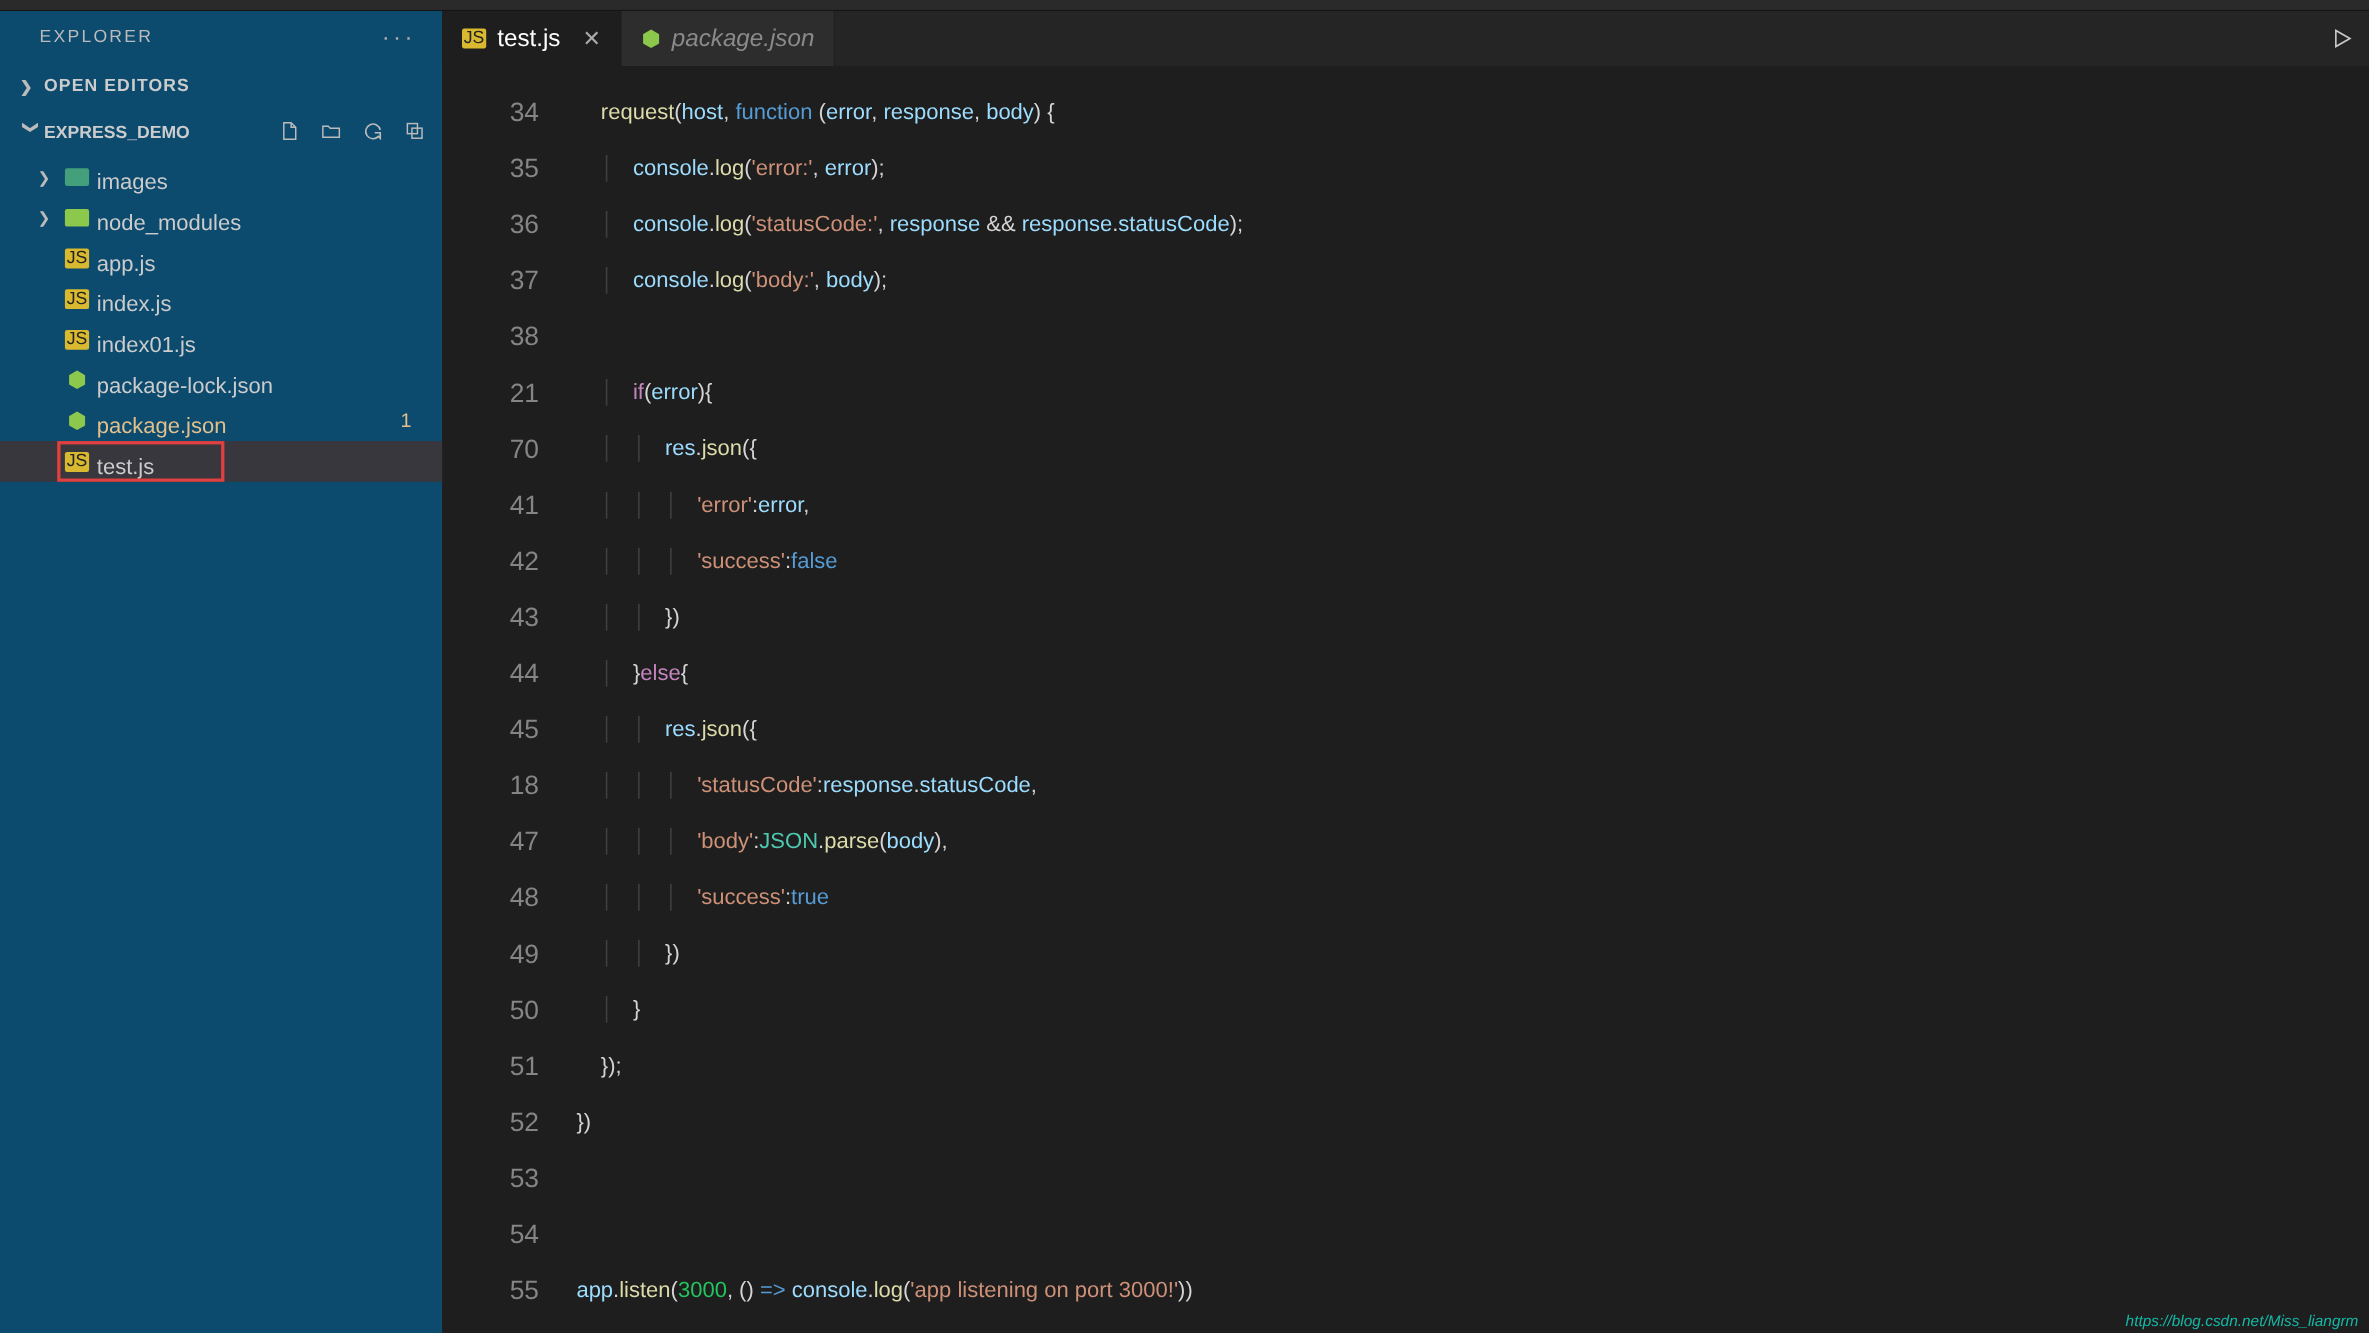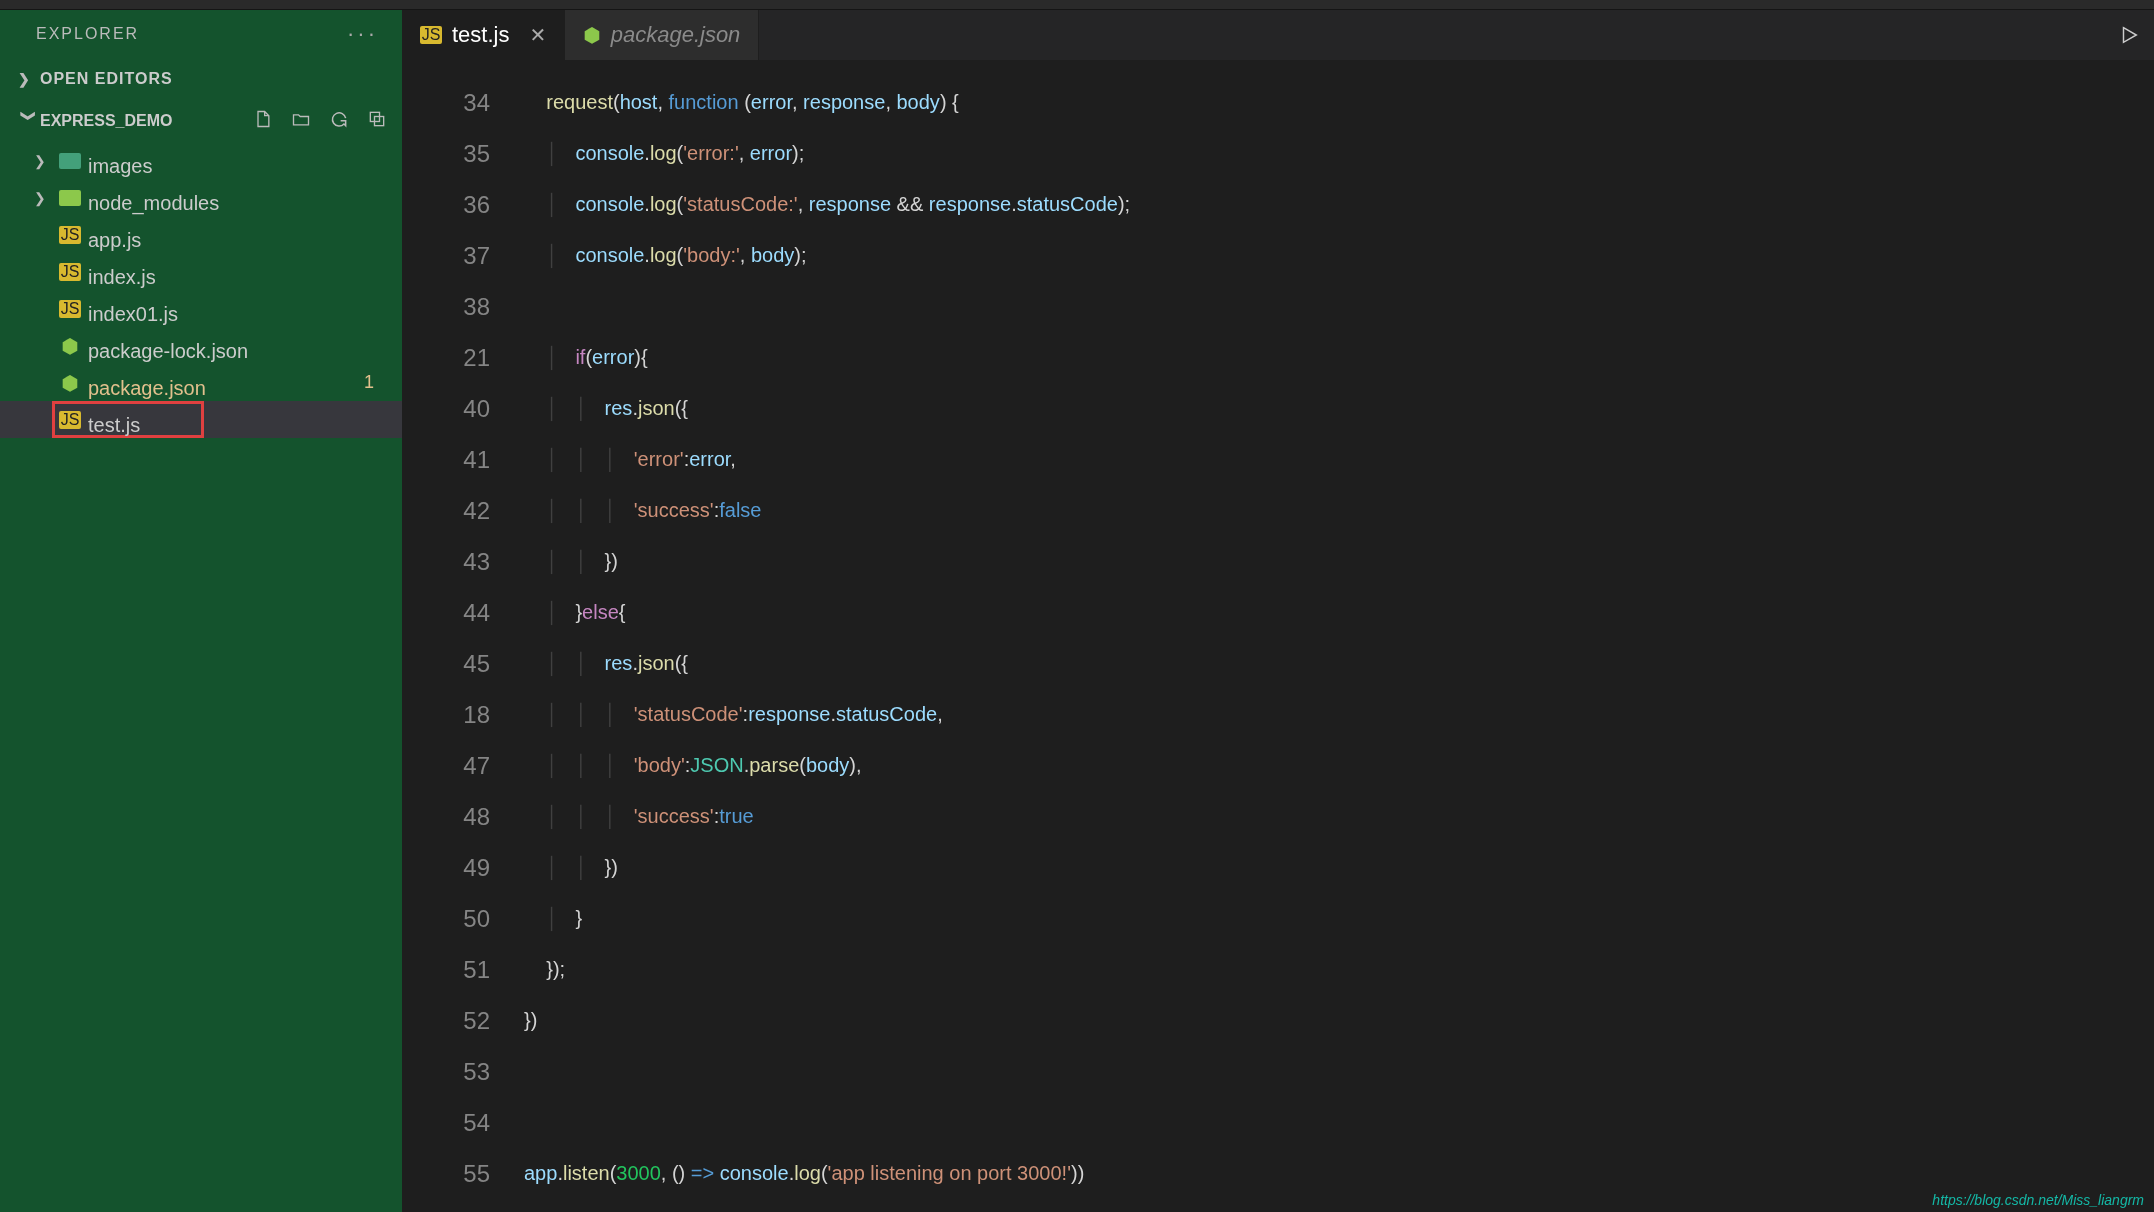--- a/index.html
+++ b/index.html
@@ -1,21 +1,21 @@
 <!DOCTYPE html>
 <html><head>
 <meta charset="utf-8">
 <style>
 * { margin:0; padding:0; box-sizing:border-box; font-family: -apple-system, "Segoe UI", sans-serif; }
 body { background:#1e1e1e; color:#ccc; overflow:hidden; width:2154px; height:1212px; display:flex; flex-direction:column; }
 .topgap { height:10px; background:#2a2a2a; border-bottom:1px solid #151515; }
 .main { display:flex; flex:1; min-height:0; }
 
 
-.sidebar { width:402px; background:#14532d; display:flex; flex-direction:column; }
+.sidebar { width:402px; background:#0c4a6e; display:flex; flex-direction:column; }
 .explorer-hdr { height:48px; display:flex; align-items:center; justify-content:space-between; padding:0 24px 0 36px; color:#bbb; font-size:16px; letter-spacing:2px; }
 .dots { font-size:22px; color:#aaa; letter-spacing:3px; cursor:pointer; }
 .section { display:flex; align-items:center; height:42px; padding-left:18px; font-size:16px; font-weight:700; color:#ccc; letter-spacing:1px; }
 .section .arrow { width:22px; font-size:14px; color:#bbb; }
 .projhdr { display:flex; align-items:center; justify-content:space-between; height:42px; padding:0 14px 0 18px; font-size:16px; font-weight:700; }
 .projhdr .arrow { width:22px; font-size:14px; color:#bbb; transform:rotate(90deg); }
 .projhdr .actions { display:flex; gap:16px; color:#bbb; }
 .projhdr .actions span { width:22px; text-align:center; font-size:18px; cursor:pointer; }
 
 .tree { font-size:20px; }
@@ -185,21 +185,21 @@
     </div>
 
     <div class="codewrap">
       <div class="gutter" id="gutter">
           <div>34</div>
           <div>35</div>
           <div>36</div>
           <div>37</div>
           <div>38</div>
           <div>21</div>
-          <div>40</div>
+          <div>70</div>
           <div>41</div>
           <div>42</div>
           <div>43</div>
           <div>44</div>
           <div>45</div>
           <div>18</div>
           <div>47</div>
           <div>48</div>
           <div>49</div>
           <div>50</div>

